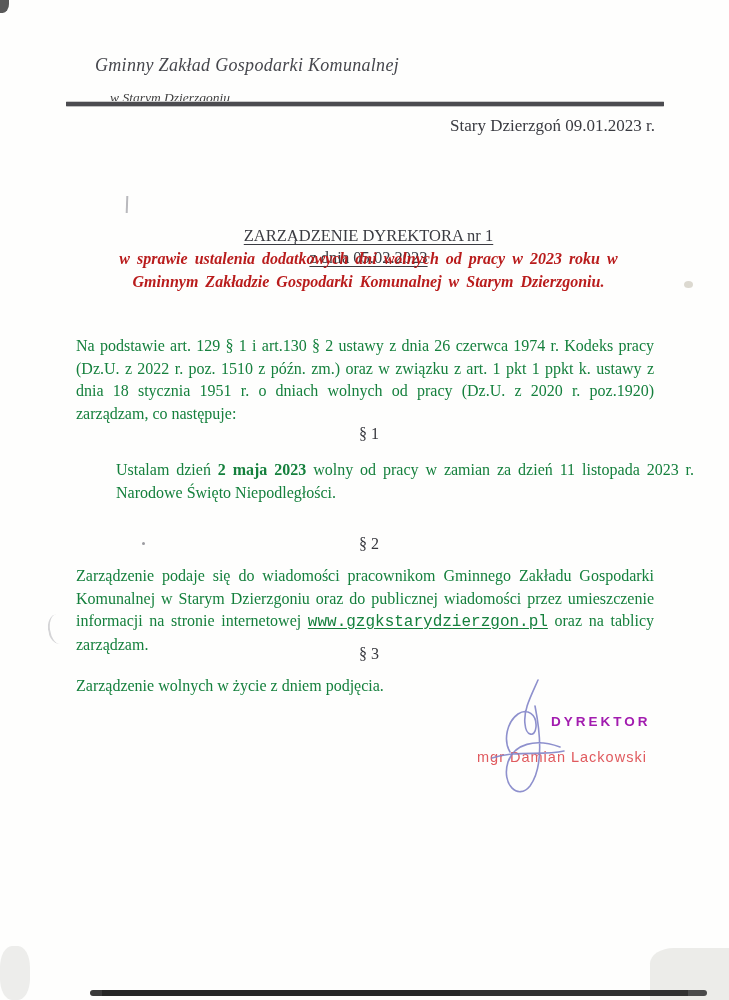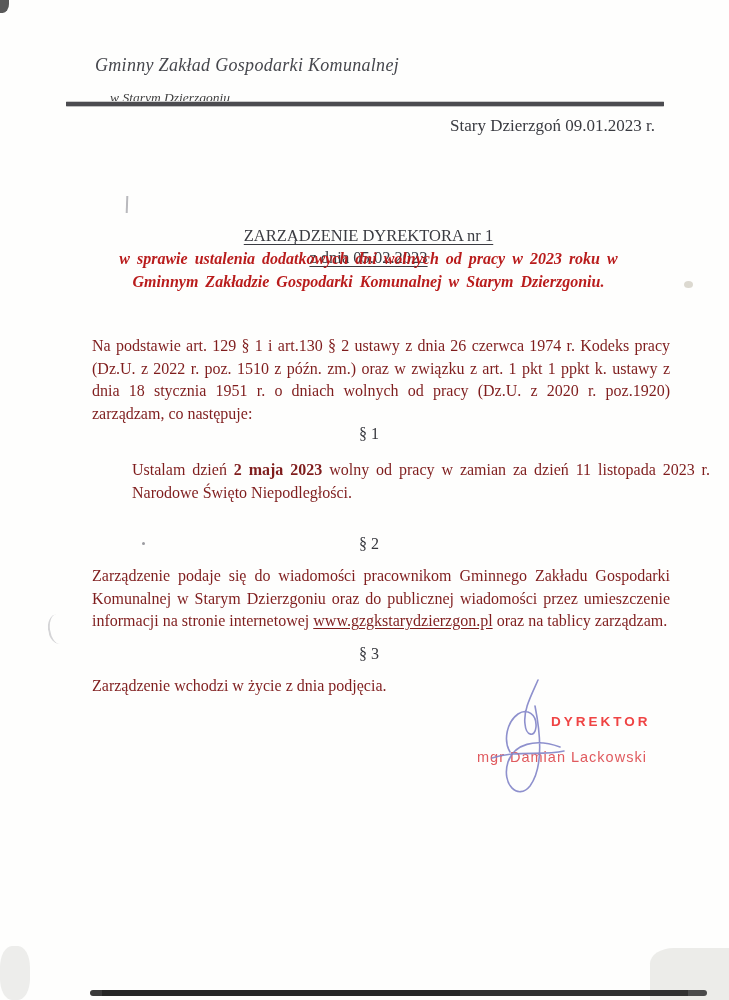--- a/index.html
+++ b/index.html
@@ -36,35 +36,35 @@
     text-align:center;font-size:16.5px;line-height:22px;color:#3a3b41;margin-top:36px;
   }
   .title-block .u{text-decoration:underline;text-underline-offset:3px;}
   .subject{
     position:absolute;left:95px;top:247px;width:547px;
     text-align:center;font-weight:bold;font-style:italic;
     font-size:16px;line-height:23px;color:#b91c1c;word-spacing:3px;
   }
   
   .para{
-    position:absolute;left:92px;width:578px;
-    font-size:16px;line-height:22.5px;text-align:justify;color:#7f1d1d;
+    position:absolute;left:76px;width:578px;
+    font-size:16px;line-height:22.5px;text-align:justify;color:#15803d;
   }
   .preamble{top:335px;}
   .sec-head{
     position:absolute;left:80px;width:578px;text-align:center;
     font-size:16px;color:#36373d;
   }
   .sec1-head{top:425px;}
   .sec1-text{top:459px;margin-left:40px;}
   .sec2-head{top:535px;}
   .sec2-text{top:565px;}
   .sec3-head{top:645px;}
   .sec3-text{top:675px;text-align:left;}
-  .link{text-decoration:underline;text-underline-offset:2px;}
+  .link{text-decoration:underline;text-underline-offset:2px;font-family:Liberation Mono, monospace;}
   b{font-weight:bold;}
   
   .stamp-title{
     position:absolute;left:503px;top:714px;
     font-family:"Liberation Sans","DejaVu Sans",sans-serif;
     font-weight:bold;font-size:13.5px;letter-spacing:3px;
   }
   .stamp-name{
     position:absolute;left:477px;top:749px;
     font-family:"Liberation Sans","DejaVu Sans",sans-serif;
@@ -106,23 +106,23 @@
 
   <div class="para preamble">Na podstawie art. 129 § 1 i art.130 § 2 ustawy z dnia 26 czerwca 1974 r. Kodeks pracy (Dz.U. z 2022 r. poz. 1510 z późn. zm.) oraz w związku z art. 1 pkt 1 ppkt k. ustawy z dnia 18 stycznia 1951 r. o dniach wolnych od pracy (Dz.U. z 2020 r. poz.1920) zarządzam, co następuje:</div>
 
   <div class="sec-head sec1-head">§ 1</div>
   <div class="para sec1-text"><span>Ustalam dzień </span><b>2 maja 2023</b><span> wolny od pracy w zamian za dzień 11 listopada 2023 r. Narodowe Święto Niepodległości.</span></div>
 
   <div class="sec-head sec2-head">§ 2</div>
   <div class="para sec2-text"><span>Zarządzenie podaje się do wiadomości pracownikom Gminnego Zakładu Gospodarki Komunalnej w Starym Dzierzgoniu oraz do publicznej wiadomości przez umieszczenie informacji na stronie internetowej </span><span class="link">www.gzgkstarydzierzgon.pl</span><span> oraz na tablicy zarządzam.</span></div>
 
   <div class="sec-head sec3-head">§ 3</div>
-  <div class="para sec3-text">Zarządzenie wchodzi w życie z dnia podjęcia.</div>
+  <div class="para sec3-text">Zarządzenie wolnych w życie z dniem podjęcia.</div>
 
-  <div class="stamp-title" style="color: #ef4444; padding-left: 48px;">DYREKTOR</div>
+  <div class="stamp-title" style="color: #a21caf; padding-left: 48px;">DYREKTOR</div>
   <div class="stamp-name" style="color: rgb(224, 90, 94);">mgr Damian Lackowski</div>
   <svg class="signature-ink" width="120" height="145" viewBox="0 0 120 145">
     <g fill="none" stroke="#8285c8" stroke-width="1.6" stroke-linecap="round" opacity="0.9">
       <path d="M58,18 C52,32 43,48 45,62 C46,74 55,76 56,65 C57,52 47,46 38,52 C27,60 23,78 30,90"></path>
       <path d="M55,44 C61,74 63,106 50,124 C38,139 21,122 28,100 C34,82 55,76 80,85"></path>
       <path d="M12,96 C36,88 62,94 84,89"></path>
     </g>
   </svg>
 
   <div class="art corner-top-left"></div>

